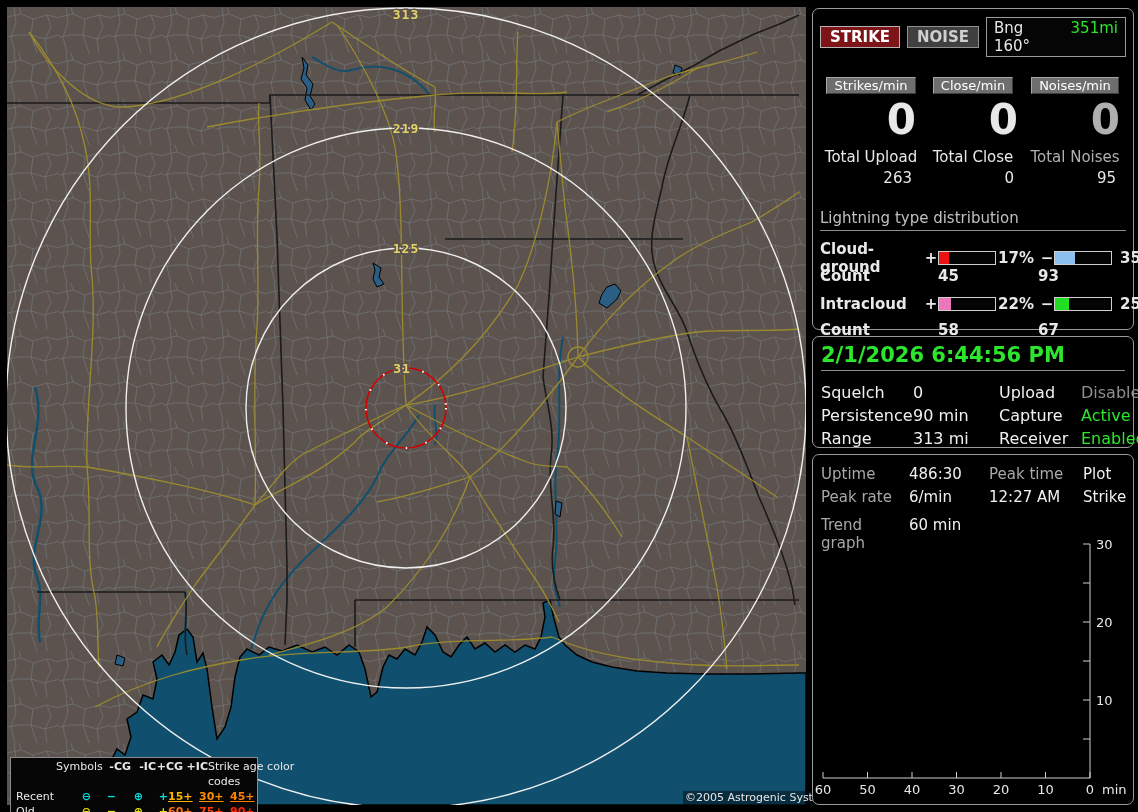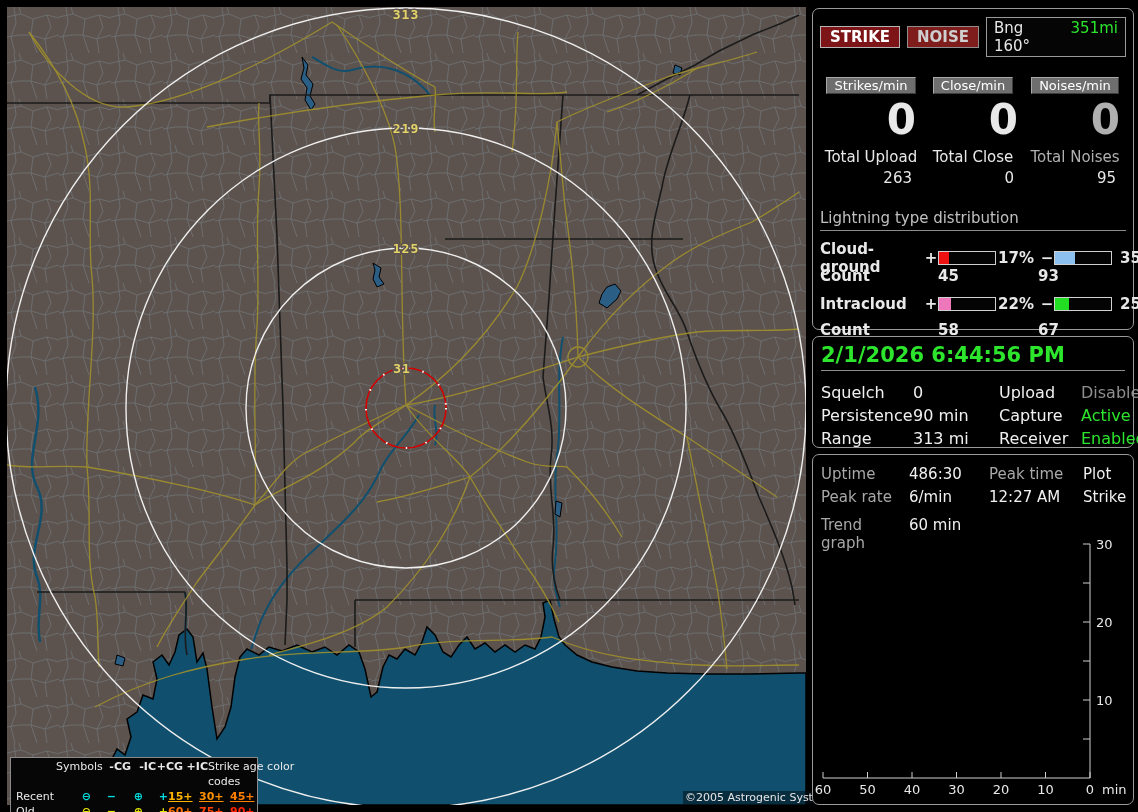--- a/index.html
+++ b/index.html
@@ -21,21 +21,21 @@
              background:rgba(2,16,26,0.55);padding:0 2px;white-space:nowrap;}
   
   .panel{position:absolute;left:812px;width:322px;background:#000;border:1px solid #9a9a9a;
          border-radius:7px;box-sizing:border-box;}
   #panel-top{top:8px;height:322px;padding:8px 7px;}
   #panel-mid{top:336px;height:112px;padding:6px 8px;}
   #panel-bottom{top:454px;height:351px;padding:10px 8px;}
   .btn-row{display:flex;align-items:center;gap:7px;}
   .btn{font-size:15px;font-weight:bold;padding:1px 9px;border:1px solid #b5b5b5;cursor:default;}
   .btn-strike{background:#7d1418;color:#fff;}
-  .btn-noise{background:#7f1d1d;color:#cfcfcf;border-color:#8f8f8f;}
+  .btn-noise{background:#404040;color:#cfcfcf;border-color:#8f8f8f;}
   .bng-box{margin-left:auto;border:1px solid #9a9a9a;background:#050505;padding:1px 7px;
            display:flex;gap:14px;font-size:15px;font-weight:normal;}
   .stat-cols{display:flex;margin-top:20px;}
   .stat-col{flex:1;display:flex;flex-direction:column;align-items:center;}
   .stat-chip{background:#6e6e6e;color:#fff;font-size:13px;padding:0px 7px;
              border:1px solid;border-color:#a8a8a8 #3d3d3d #3d3d3d #a8a8a8;}
   .stat-zero{font-size:42px;font-weight:bold;line-height:48px;align-self:flex-end;padding-right:6px;margin-top:2px;}
   .stat-total-label{font-size:15px;margin-top:4px;}
   .stat-total-value{font-size:15px;align-self:flex-end;padding-right:10px;margin-top:3px;}
   .dim{color:#b0b0b0;}

